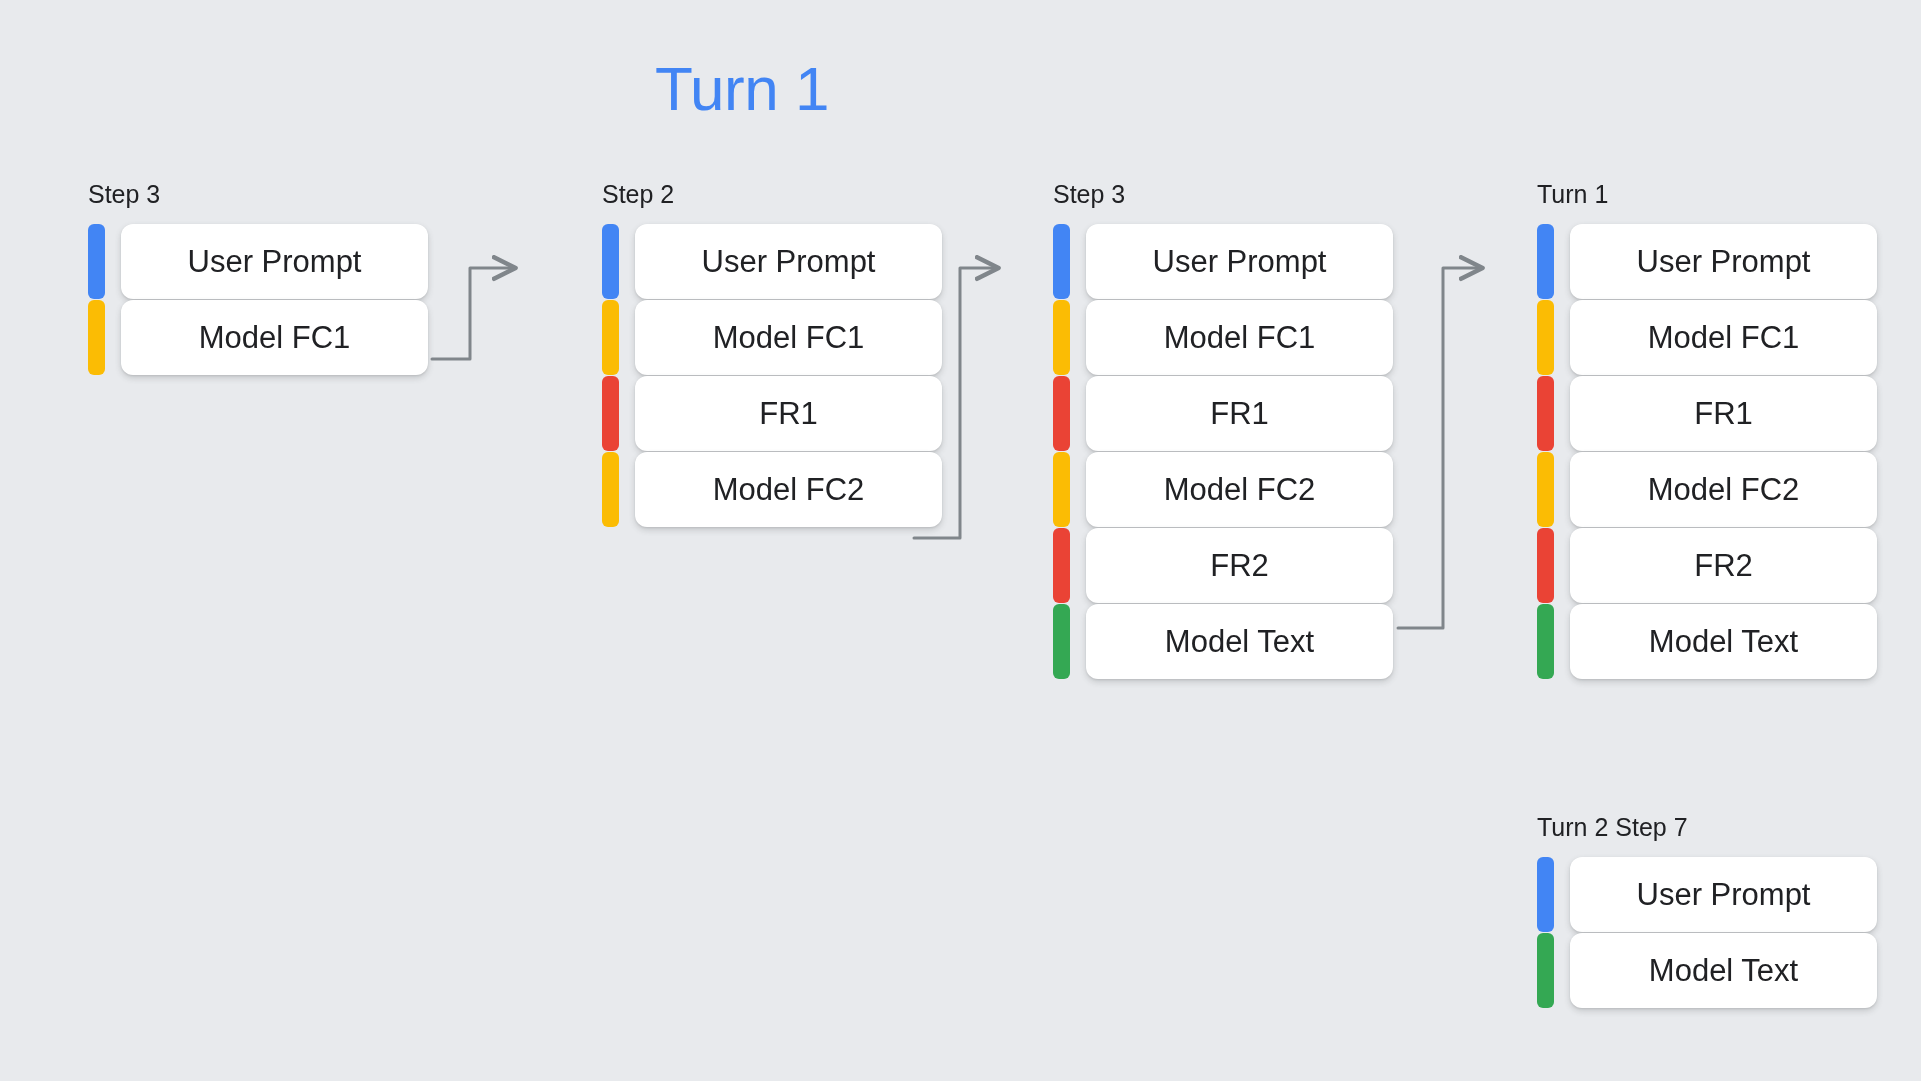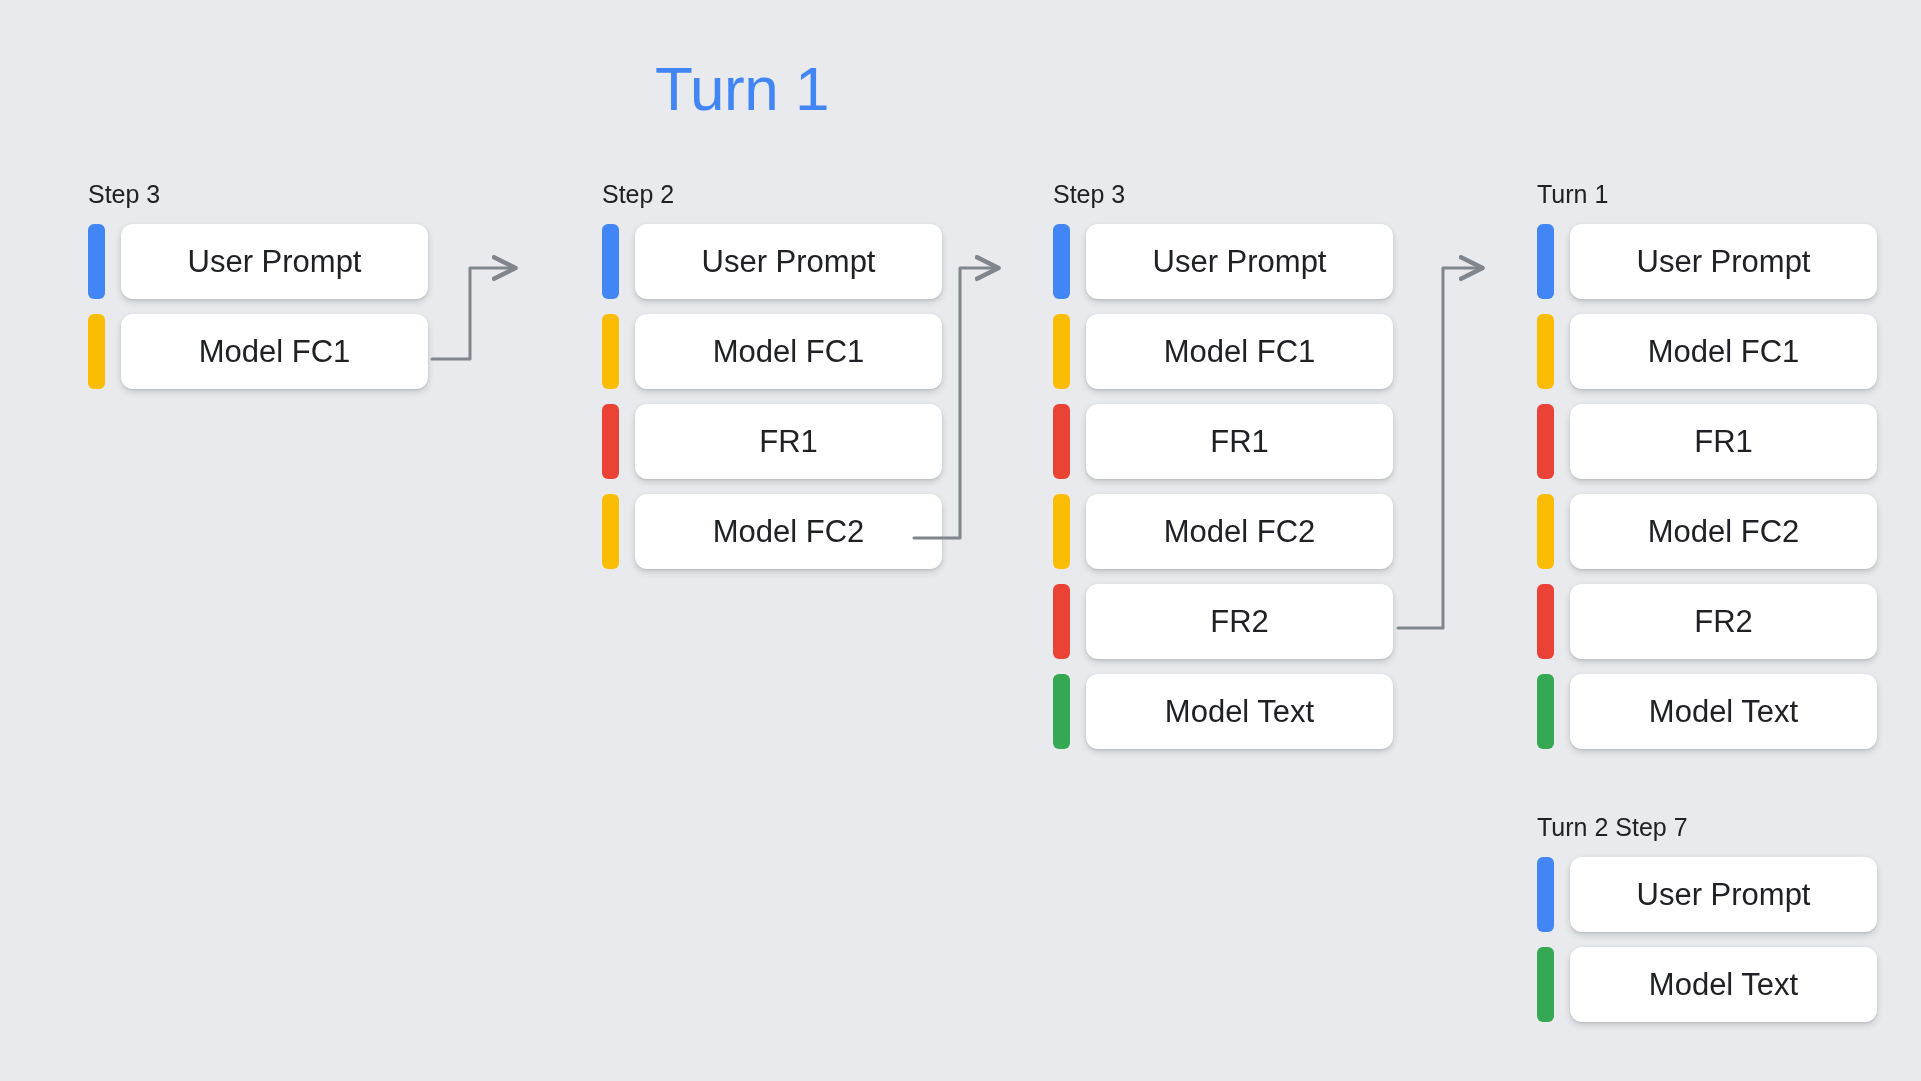--- a/index.html
+++ b/index.html
@@ -43,21 +43,21 @@
     color: #202124;
     line-height: 1;
     margin-bottom: 17px;
     white-space: nowrap;
   }
 
   
   .rows {
     display: flex;
     flex-direction: column;
-    gap: 15px;
+    gap: 1px;
   }
   .row {
     display: flex;
     align-items: stretch;
     height: 75px;
   }
   .bar {
     width: 17px;
     border-radius: 6px;
     flex: 0 0 auto;

